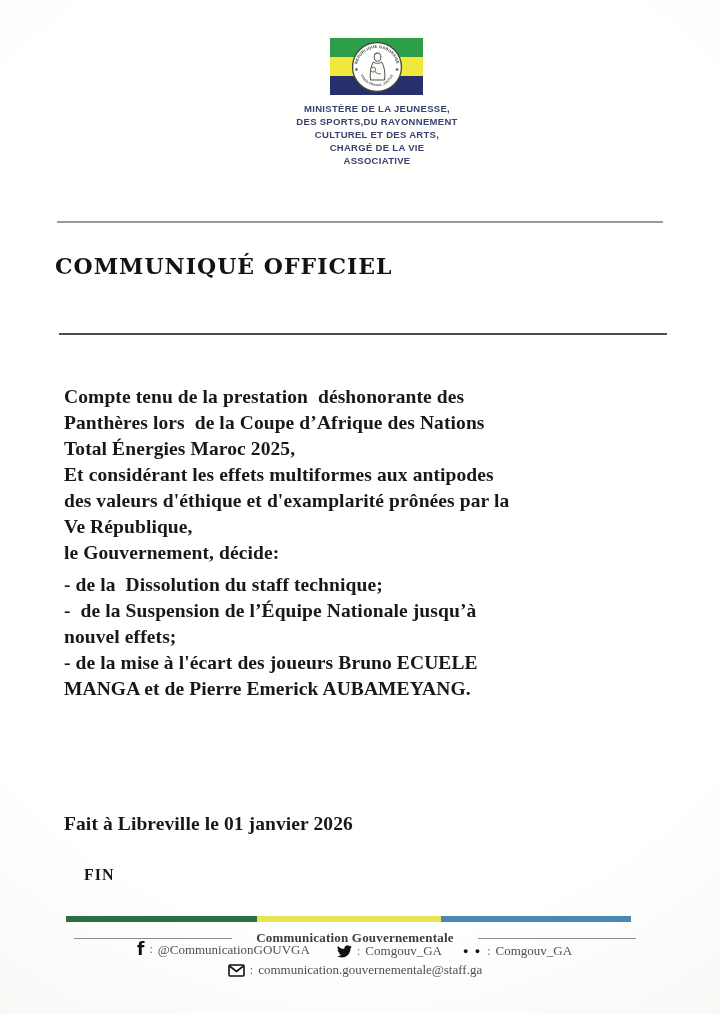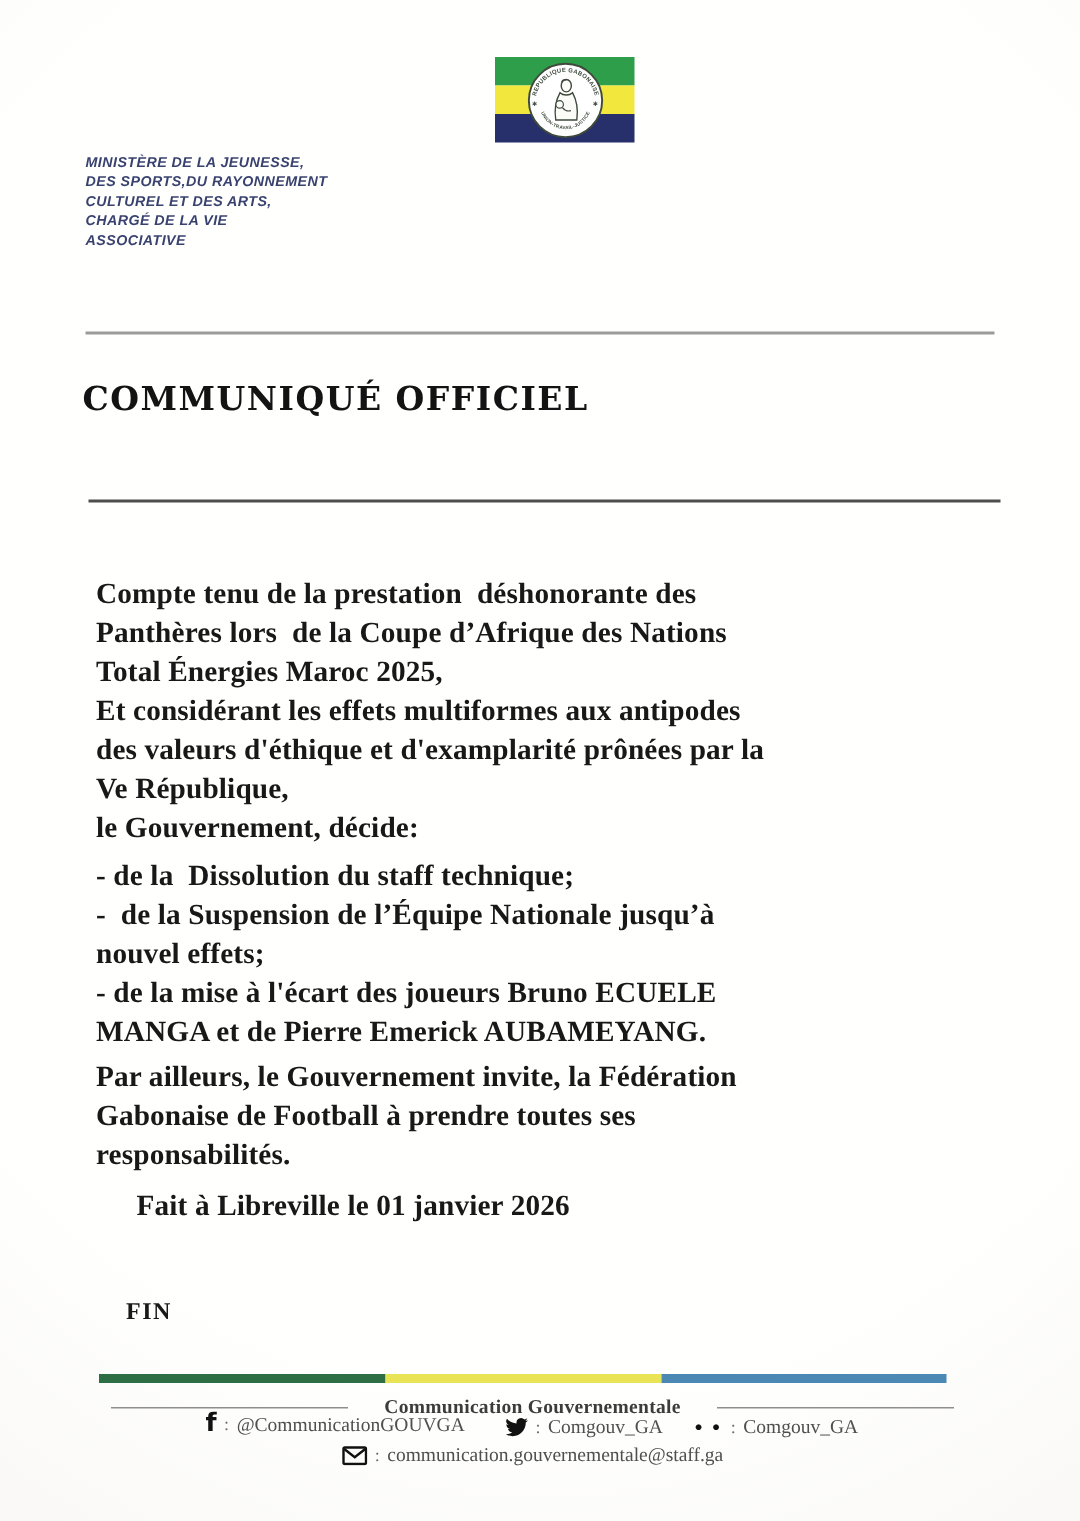--- a/index.html
+++ b/index.html
@@ -7,43 +7,43 @@
   .page{
     position:relative;width:720px;height:1014px;margin:0 auto;overflow:hidden;
     background:
       radial-gradient(ellipse 120% 90% at 50% 42%, #fffffe 55%, #f6f5f2 88%, #eeedea 100%);
   }
   
   .flag{position:absolute;left:330px;top:38px;width:93px;height:57px;display:flex;flex-direction:column;}
   .flag .stripe{flex:1;}
   .seal{position:absolute;left:50%;top:50%;width:52px;height:52px;transform:translate(-50%,-50%);}
   .ministry{
-    position:absolute;left:57px;top:102px;width:640px;text-align:left;
+    position:absolute;left:57px;top:102px;width:640px;text-align:center;
     white-space:pre-wrap;font-weight:bold;font-size:9.5px;line-height:13px;
-    letter-spacing:.3px;font-family:"Liberation Sans",sans-serif;font-style:italic;
+    letter-spacing:.3px;font-family:"Liberation Sans",sans-serif;
   }
   
   .rule{position:absolute;height:2px;}
   .rule-top{left:57px;top:221px;width:606px;background:#9b9b9b;}
   .rule-mid{left:59px;top:333px;width:608px;background:#4e4e4e;}
   .doc-title{
     position:absolute;left:55px;top:253px;width:600px;text-align:left;
     font-family:"DejaVu Serif",serif;font-weight:bold;font-size:22px;
     letter-spacing:1px;color:#131313;
   }
   
   .body-block{
     position:absolute;left:64px;white-space:pre-wrap;
     font-family:Liberation Serif, serif;font-weight:bold;
     font-size:19.5px;line-height:26px;color:#181818;letter-spacing:.1px;
   }
   .p1{top:384px;}
   .decisions{top:572px;}
   .p2{top:706px;}
-  .dateline{top:792px;margin-left:27px;}
+  .dateline{top:811px;}
   .fin{top:862px;left:84px;font-size:16px;letter-spacing:1px;}
   
   .tricolor{position:absolute;left:66px;top:916px;width:565px;height:6px;display:flex;}
   .tricolor span{display:block;height:100%;}
   .bar-green{width:191px;}
   .bar-yellow{width:184px;}
   .bar-blue{width:190px;}
   .org-row{
     position:absolute;left:0;top:930px;width:710px;height:16px;
     display:flex;align-items:center;justify-content:center;gap:24px;
@@ -115,23 +115,20 @@
 Total Énergies Maroc 2025,
 Et considérant les effets multiformes aux antipodes
 des valeurs d'éthique et d'examplarité prônées par la
 Ve République,
 le Gouvernement, décide:</div>
   <div class="body-block decisions">- de la  Dissolution du staff technique;
 -  de la Suspension de l’Équipe Nationale jusqu’à
 nouvel effets;
 - de la mise à l'écart des joueurs Bruno ECUELE
 MANGA et de Pierre Emerick AUBAMEYANG.</div>
-  <div class="body-block p2">Par ailleurs, le Gouvernement invite, la Fédération
-Gabonaise de Football à prendre toutes ses
-responsabilités.</div>
   <div class="body-block dateline">Fait à Libreville le 01 janvier 2026</div>
   <div class="body-block fin">FIN</div>
 
   <div class="tricolor">
     <span class="bar-green" style="background: rgb(45, 110, 69);"></span>
     <span class="bar-yellow" style="background: rgb(233, 228, 85);"></span>
     <span class="bar-blue" style="background: rgb(76, 136, 180);"></span>
   </div>
 
   <div class="org-row">

